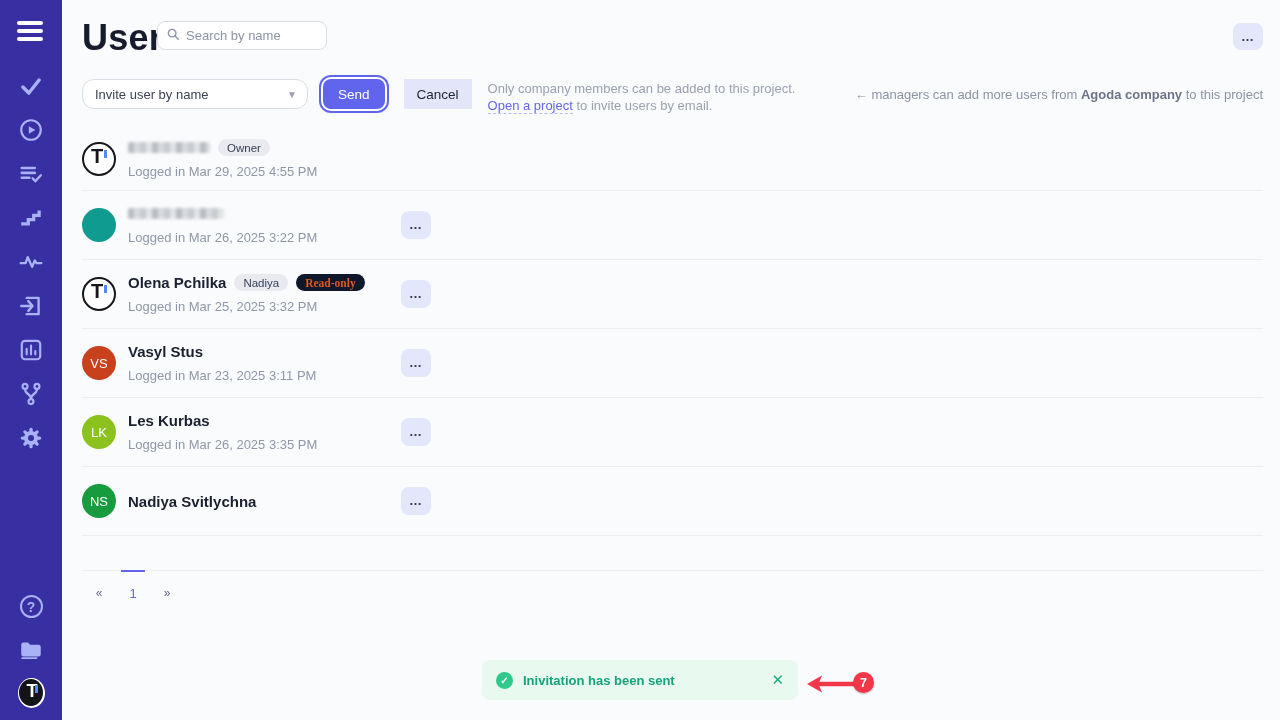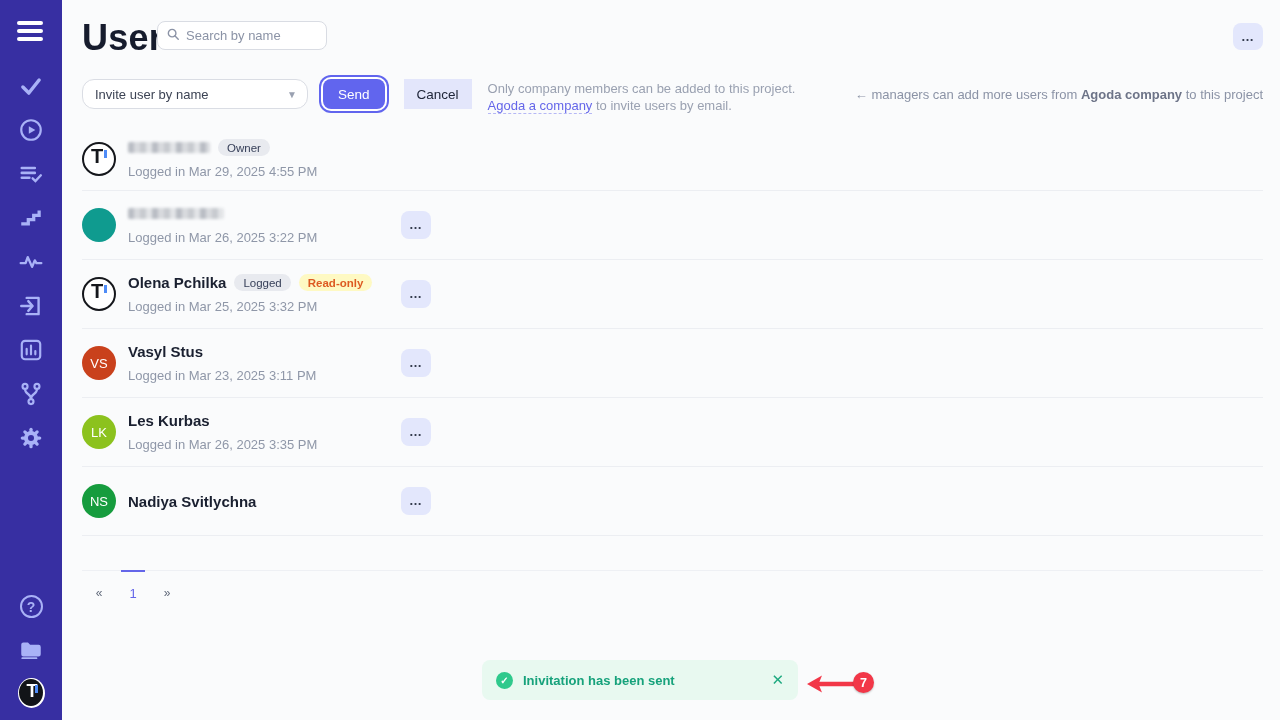--- a/index.html
+++ b/index.html
@@ -58,21 +58,21 @@
   .tlogo .t { position:absolute; left:7px; top:1px; color:#15171c; font-size:20px; font-weight:900; }
   .tlogo .blue { position:absolute; right:7px; top:6px; width:3px; height:8px; background:#4f8cf7; }
   .info { margin-left:12px; width:273px; }
   .name-line { display:flex; align-items:center; gap:8px; }
   .uname { font-size:15px; font-weight:700; color:#1a2030; }
   .redacted { height:11px; border-radius:2px; margin:3px 0;
     background:repeating-linear-gradient(90deg,#b9bdc4 0 6px,#d8dade 6px 12px,#c7cacf 12px 18px,#e2e4e7 18px 24px);
     filter:blur(1.6px); }
   .redacted.w80 { width:82px; } .redacted.w95 { width:96px; }
   .badge { background:#e8eaef; color:#38415a; font-size:11.5px; padding:2.5px 9px; border-radius:10px; white-space:nowrap; }
-  .badge.readonly { background:#fef9c3; color:#dd5a22; font-weight:700; }
+  .badge.readonly { background:#0f172a; color:#dd5a22; font-weight:700;font-family:Liberation Serif, serif; }
   .login { font-size:13px; color:#8f97a8; margin-top:8px; }
   .row .more-btn { width:30px; height:28px; }
 
   
   .pagination { position:absolute; left:20px; right:17px; top:570px; border-top:1px solid #eef0f4; display:flex; }
   .page-item { width:24px; margin:0 5px; padding-top:15px; text-align:center; font-size:13px; color:#626b7c; cursor:pointer; }
   .page-item.active { border-top:2px solid #6466e9; margin-top:-1.5px; padding-top:14px; color:#6466e9; }
   .page-item.arrow { font-size:12px; }
 
   
@@ -197,21 +197,21 @@
 
   <div class="invite-bar">
     <div class="invite-select">
       <span class="val">Invite user by name</span>
       <span class="caret">▼</span>
     </div>
     <button class="btn-send">Send</button>
     <button class="btn-cancel">Cancel</button>
     <div class="invite-note">
       <span>Only company members can be added to this project.</span><br>
-      <a>Agoda a company</a><span> to invite users by email.</span>
+      <a>Open a project</a><span> to invite users by email.</span>
     </div>
   </div>
 
   <div class="side-note">
     <span>← managers can add more users from </span><b>Agoda company</b><span> to this project</span>
   </div>
 
   <div class="user-list">
 
     <div class="row first">
@@ -240,21 +240,21 @@
     </div>
 
     <div class="row">
       <div class="tlogo">
           <span class="t">T</span>
           <span class="blue"></span>
         </div>
       <div class="info">
         <div class="name-line">
           <span class="uname">Olena Pchilka</span>
-          <span class="badge">Logged</span>
+          <span class="badge">Nadiya</span>
           <span class="badge readonly">Read-only</span>
         </div>
         <div class="login">Logged in Mar 25, 2025 3:32 PM</div>
       </div>
       <button class="more-btn">…</button>
     </div>
 
     <div class="row">
       <div class="avatar" style="background: rgb(201, 65, 28);">VS</div>
       <div class="info">

